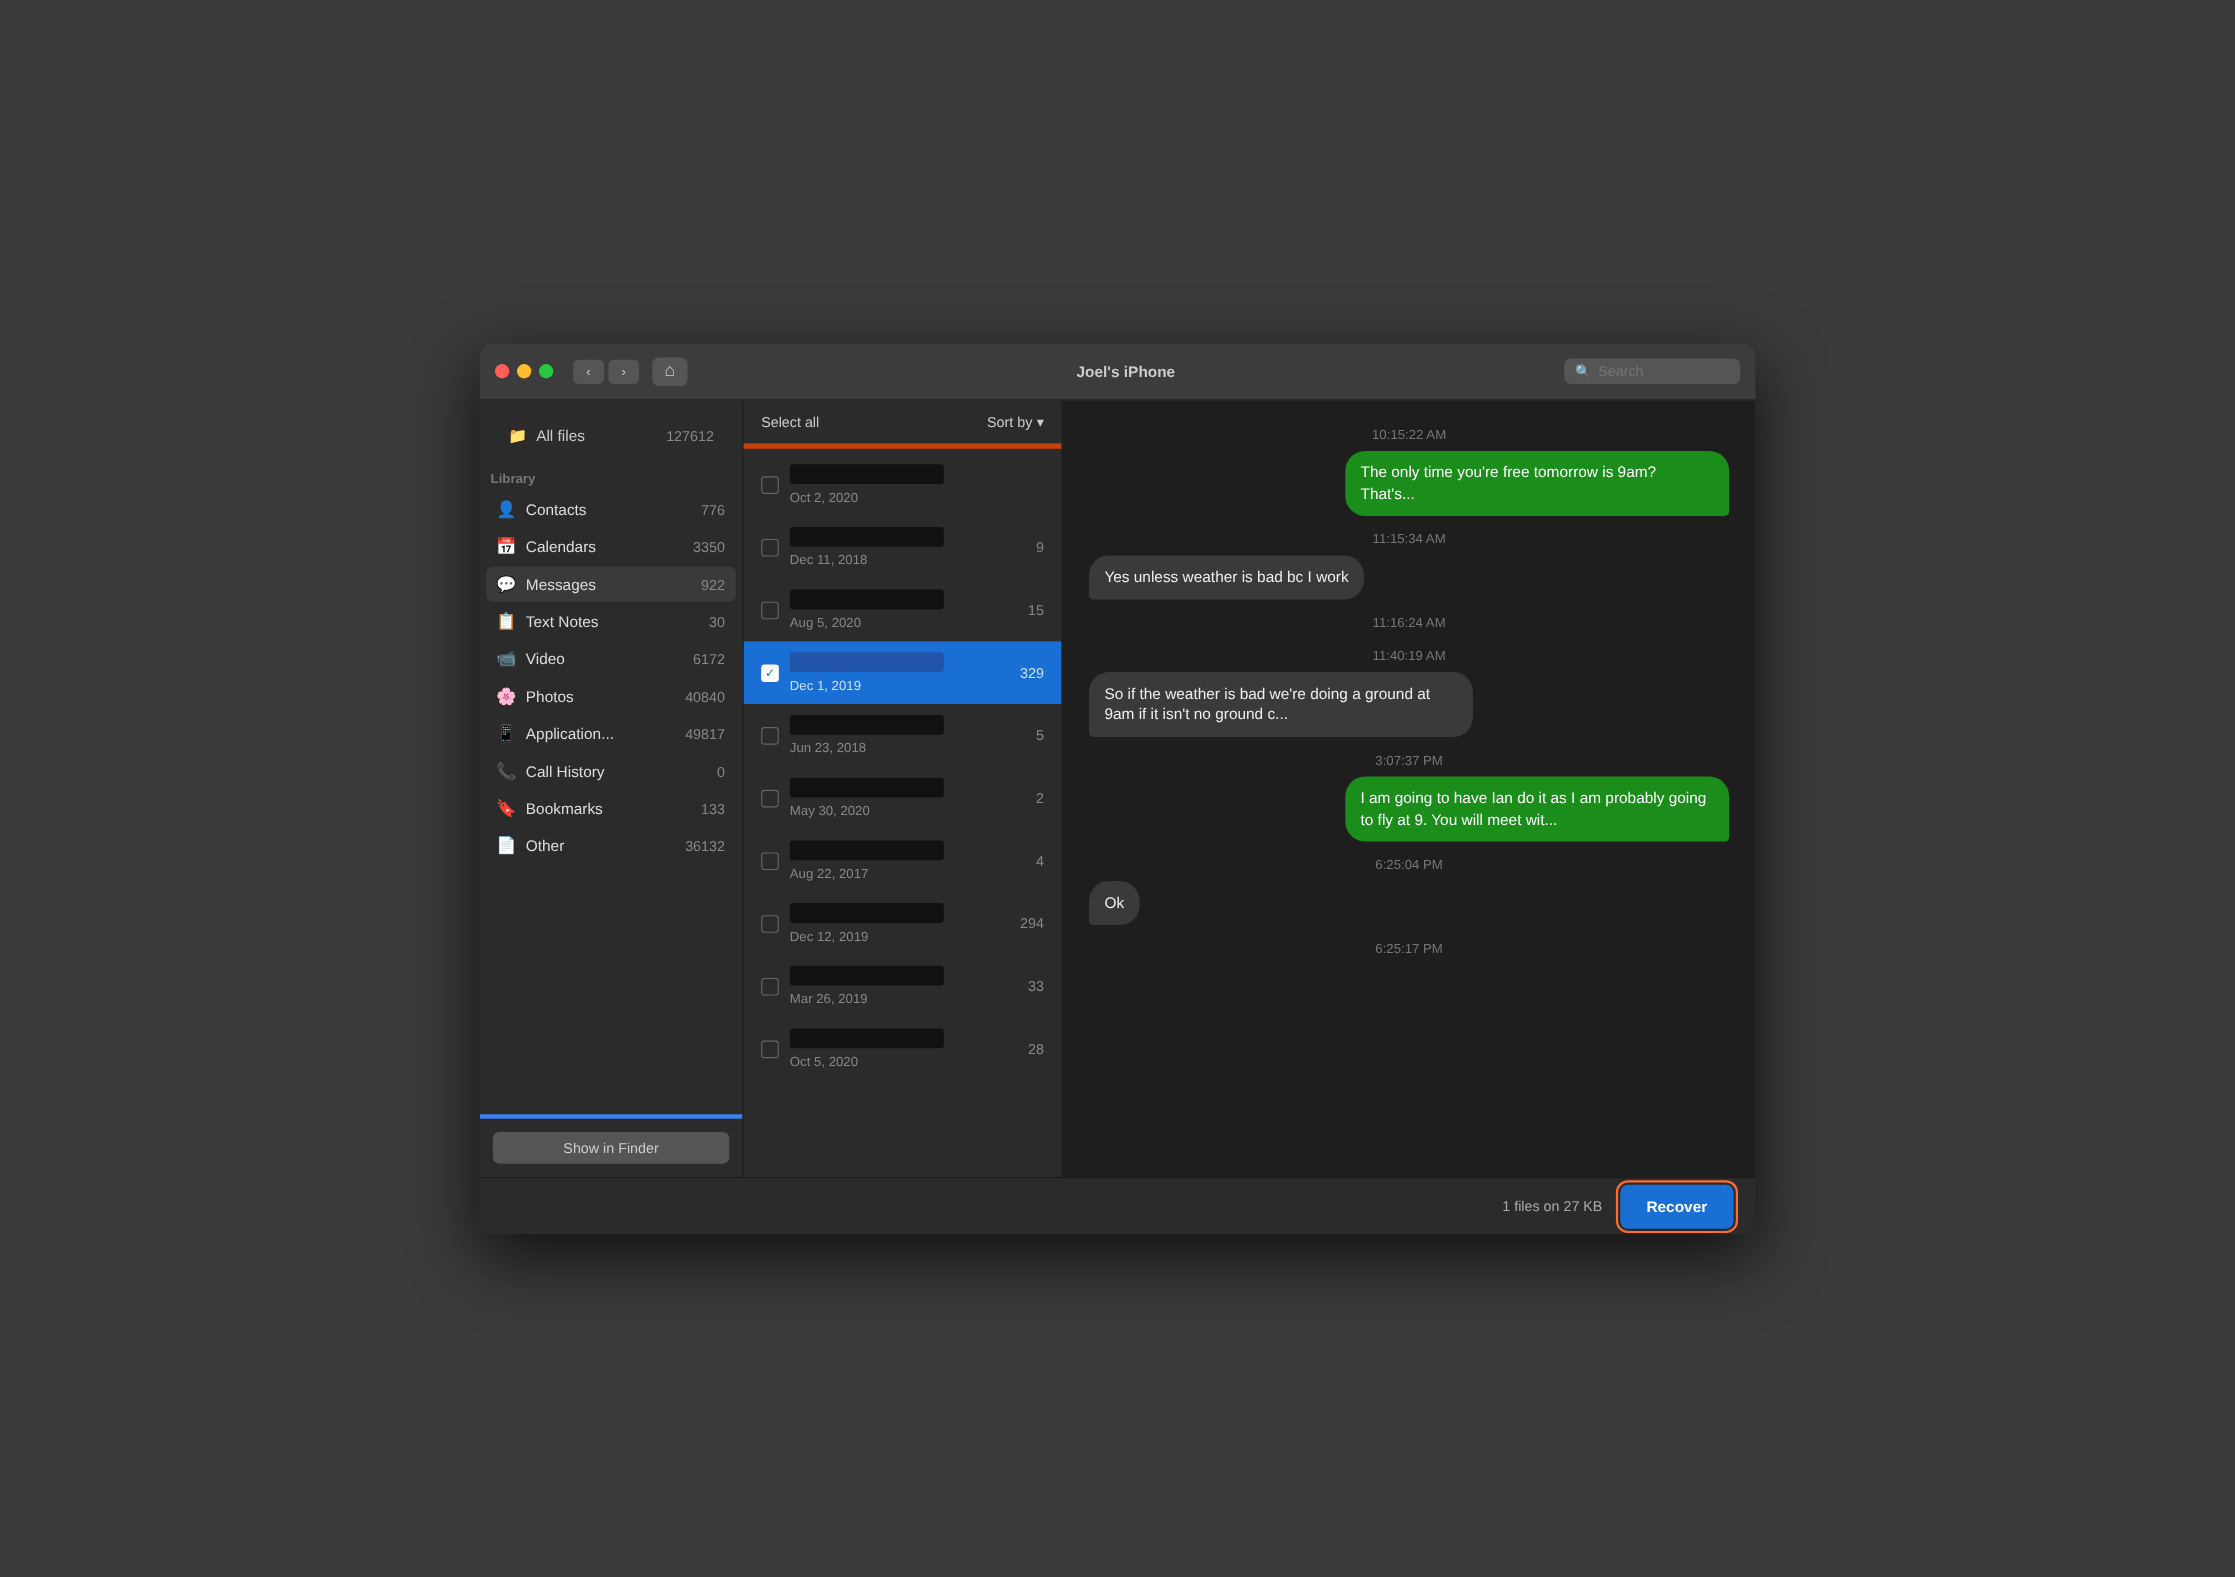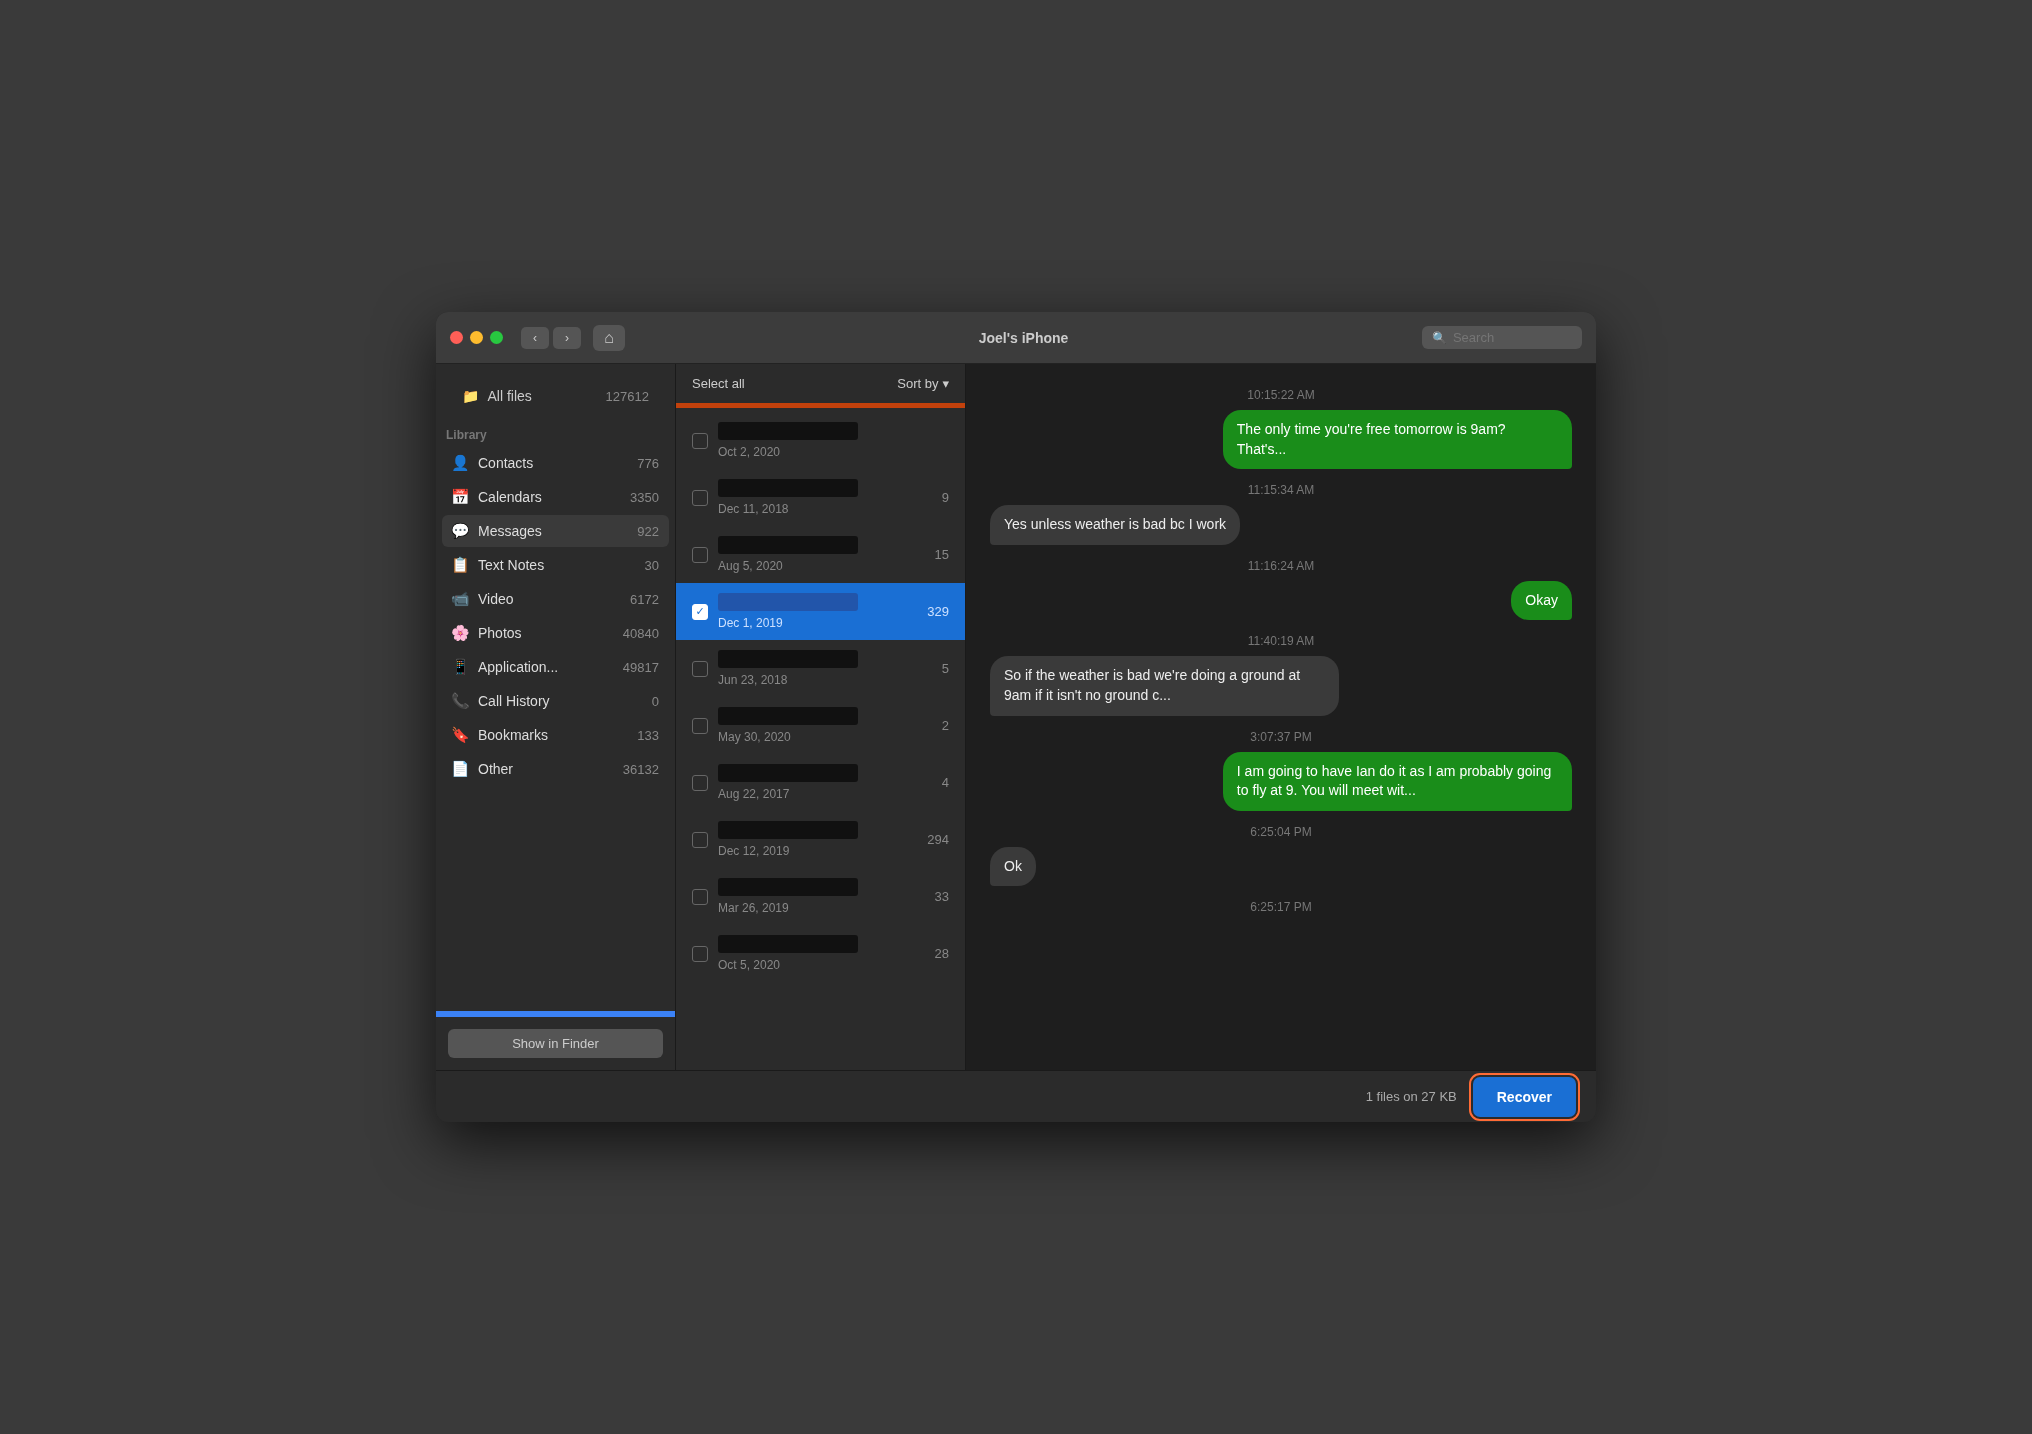--- a/index.html
+++ b/index.html
@@ -167,21 +167,21 @@
       display: flex;
       align-items: center;
       justify-content: center;
       color: #aaa;
       font-size: 15px;
     }
     .sidebar-count { color: #888; font-size: 13px; }
     .sidebar-footer {
       padding: 12px;
       margin-top: auto;
-      border-top: 6px solid #3b82f6;
+      border-top: 4px solid #3b82f6;
     }
     .show-in-finder-btn {
       width: 100%;
       padding: 7px;
       background: #555;
       border: none;
       border-radius: 6px;
       color: #ccc;
       font-size: 13px;
       cursor: pointer;
@@ -598,23 +598,20 @@
         <div class="msg-row sent">
           <div class="msg-bubble sent">The only time you're free tomorrow is 9am? That's...</div>
         </div>
 
         <div class="msg-timestamp">11:15:34 AM</div>
         <div class="msg-row received">
           <div class="msg-bubble received">Yes unless weather is bad bc I work</div>
         </div>
 
         <div class="msg-timestamp">11:16:24 AM</div>
-        <div class="msg-row sent">
-          <div class="msg-bubble sent">Okay</div>
-        </div>
 
         <div class="msg-timestamp">11:40:19 AM</div>
         <div class="msg-row received">
           <div class="msg-bubble received">So if the weather is bad we're doing a ground at 9am if it isn't no ground c...</div>
         </div>
 
         <div class="msg-timestamp">3:07:37 PM</div>
         <div class="msg-row sent">
           <div class="msg-bubble sent">I am going to have Ian do it as I am probably going to fly at 9. You will meet wit...</div>
         </div>

